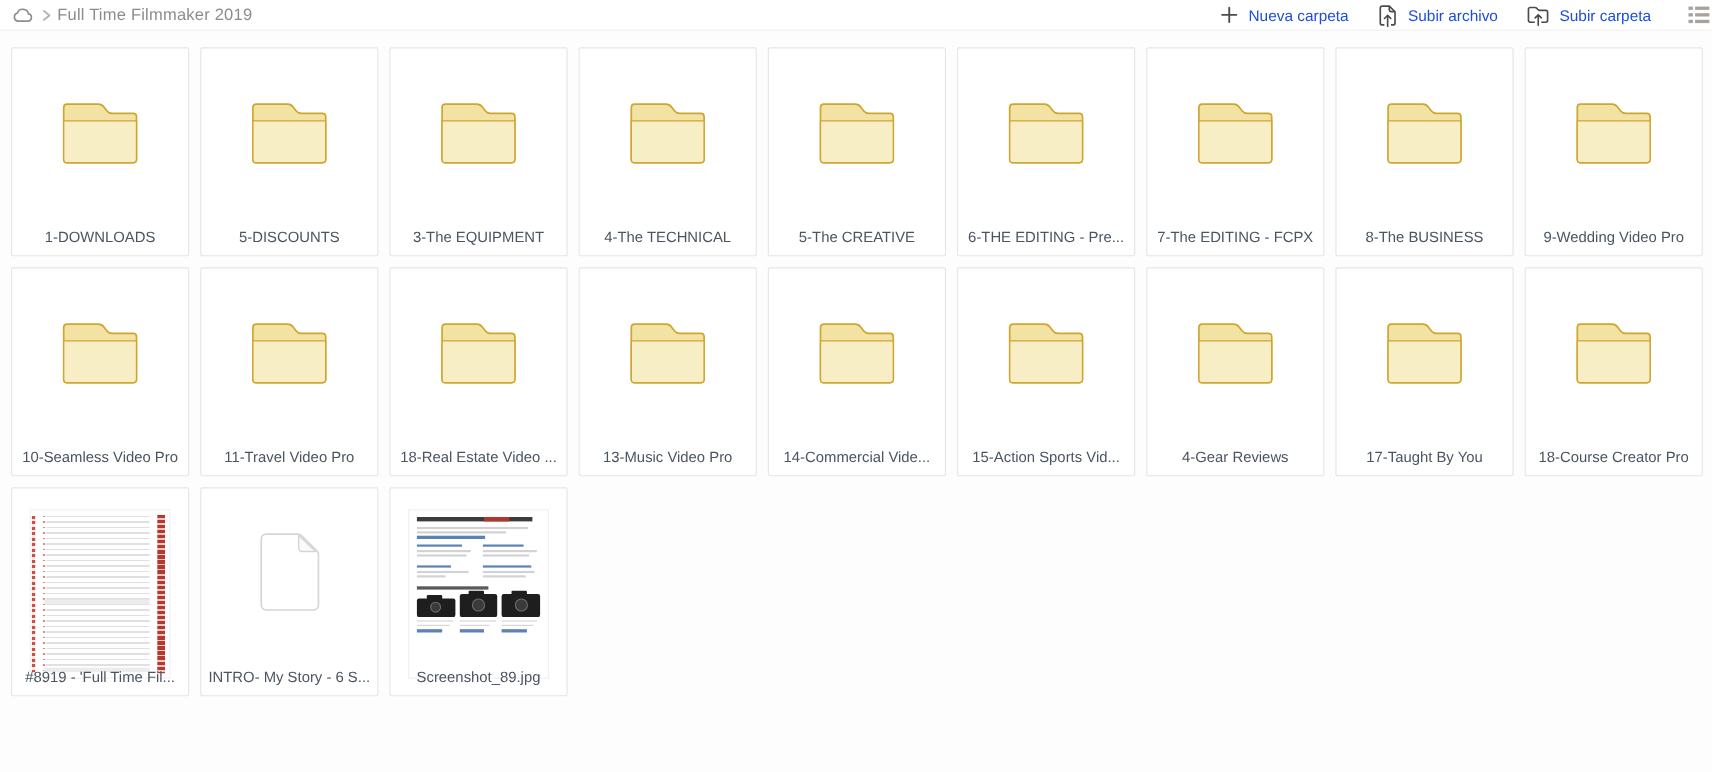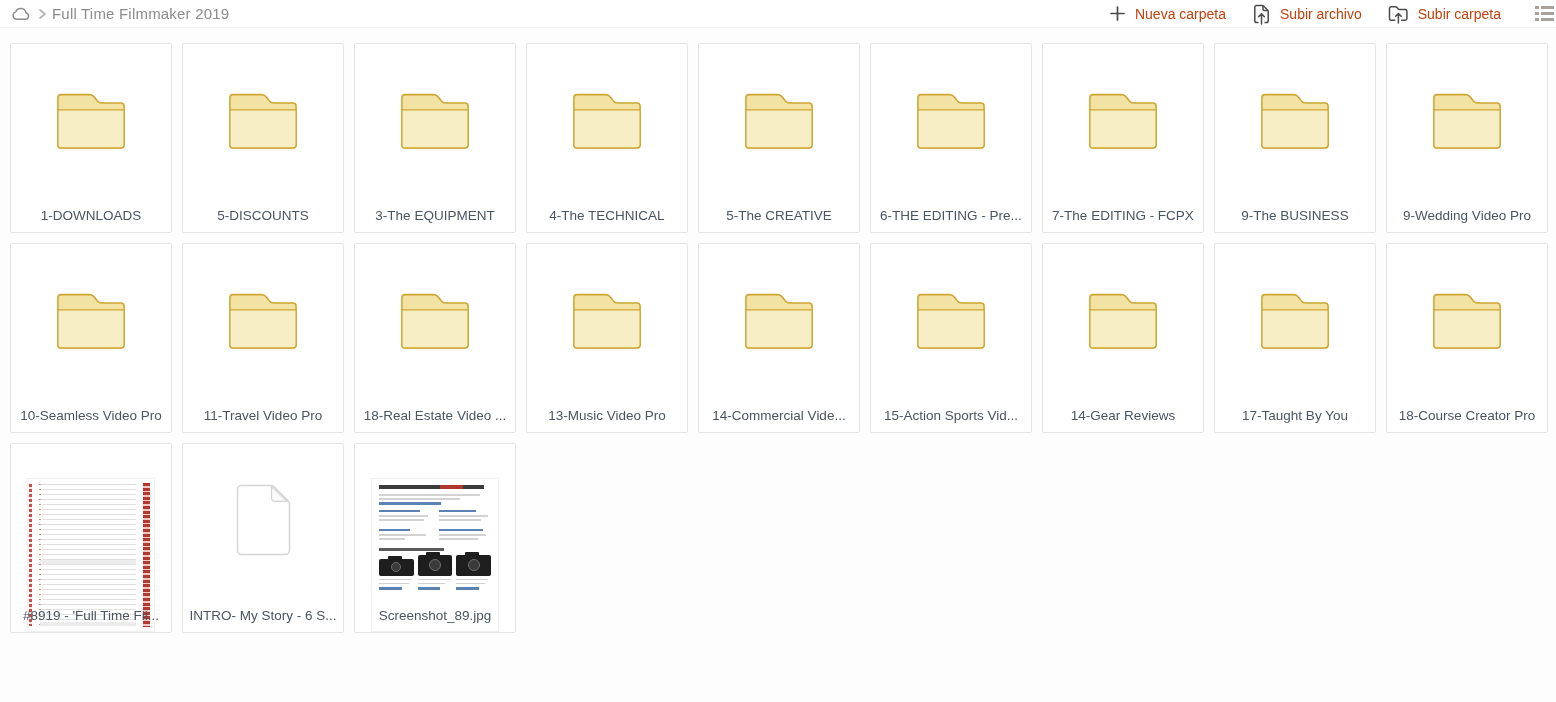--- a/index.html
+++ b/index.html
@@ -6,35 +6,35 @@
   html,body { width:1556px; height:702px; overflow:hidden; background:#fdfdfd;
     font-family:"Liberation Sans","DejaVu Sans",sans-serif; }
 
   
   .topbar { height:28px; display:flex; align-items:center; justify-content:space-between;
     padding:0 6px 0 10px; border-bottom:1px solid #f1f1f1; background:#fff; }
   .crumbs { display:flex; align-items:center; gap:4px;text-align:right; }
   .crumb-title { font-size:15px; color:#8c8c8c; letter-spacing:.2px; }
   .actions { display:flex; align-items:center; gap:26px; }
   .action-btn { display:flex; align-items:center; gap:9px; cursor:pointer;
-    font-size:14px; color:#c2410c; background:none; border:none;
+    font-size:14px; color:#1d4ed8; background:none; border:none;
     font-family:inherit; }
   .icon-svg { display:block; }
   .list-toggle { display:flex; flex-direction:column; gap:3px; margin-left:8px; margin-right:-4px; cursor:pointer; }
   .list-toggle .lt-row { display:flex; gap:2px; align-items:center; }
   .list-toggle .lt-dot { width:4px; height:3px; background:#a8a29e; }
   .list-toggle .lt-bar { width:13px; height:3px; background:#a8a29e; }
 
   
   .grid { display:grid; grid-template-columns:repeat(9,162px); gap:10px;
     padding:15px 10px 10px 10px; }
   .tile { position:relative; width:162px; height:190px; background:#fff;
     border:1px solid #e5e5e5; border-radius:2px; display:flex;
     align-items:center; justify-content:center; cursor:pointer; }
-  .tile.preview-tile { align-items:flex-end; }
+  .tile.preview-tile { align-items:center; }
   .tile-label { position:absolute; bottom:9px; left:5px; right:5px; text-align:center;
     font-size:13.5px; color:#4a5562; white-space:nowrap; overflow:hidden; }
   .thumb-icon { margin-bottom:36px; }
 
   
   .doc-preview { position:relative; margin-top:4px; width:128px; height:154px;
     background:#fff; border:1px solid #f0f0f0; overflow:hidden; }
   .dp-lines { position:absolute; left:14px; right:18px; top:5px; bottom:5px;
     background:repeating-linear-gradient(to bottom,#e0e0e0 0 1.4px,transparent 1.4px 5px); }
   .dp-bullets { position:absolute; left:11px; top:5px; bottom:5px; width:2px;
@@ -179,21 +179,21 @@
     <path d="M7,4.8 h29.5 c2.6,0 3.7,0.8 5.1,2.7 l2.9,3.8 c1.2,1.6 2.5,2.2 4.9,2.2 h19.6 c2.2,0 3.2,1 3.2,3.2 v40 c0,2.2 -1,3.2 -3.2,3.2 H7 c-2.2,0 -3.2,-1 -3.2,-3.2 V8 c0,-2.2 1,-3.2 3.2,-3.2 Z" fill="#f2e2a4" stroke="#cfa62f" stroke-width="1.6" stroke-linejoin="round"></path>
     <path d="M3.8,20.6 h68.4 v36.1 c0,2.2 -1,3.2 -3.2,3.2 H7 c-2.2,0 -3.2,-1 -3.2,-3.2 Z" fill="#f8eec6" stroke="#cfa62f" stroke-width="1.3" stroke-linejoin="round"></path>
   </svg>
 <div class="tile-label">7-The EDITING - FCPX</div>
     </div>
     <div class="tile">
   <svg class="thumb-icon" width="74" height="60" viewBox="0 0 76 62">
     <path d="M7,4.8 h29.5 c2.6,0 3.7,0.8 5.1,2.7 l2.9,3.8 c1.2,1.6 2.5,2.2 4.9,2.2 h19.6 c2.2,0 3.2,1 3.2,3.2 v40 c0,2.2 -1,3.2 -3.2,3.2 H7 c-2.2,0 -3.2,-1 -3.2,-3.2 V8 c0,-2.2 1,-3.2 3.2,-3.2 Z" fill="#f2e2a4" stroke="#cfa62f" stroke-width="1.6" stroke-linejoin="round"></path>
     <path d="M3.8,20.6 h68.4 v36.1 c0,2.2 -1,3.2 -3.2,3.2 H7 c-2.2,0 -3.2,-1 -3.2,-3.2 Z" fill="#f8eec6" stroke="#cfa62f" stroke-width="1.3" stroke-linejoin="round"></path>
   </svg>
-<div class="tile-label">9-The BUSINESS</div>
+<div class="tile-label">8-The BUSINESS</div>
     </div>
     <div class="tile">
   <svg class="thumb-icon" width="74" height="60" viewBox="0 0 76 62">
     <path d="M7,4.8 h29.5 c2.6,0 3.7,0.8 5.1,2.7 l2.9,3.8 c1.2,1.6 2.5,2.2 4.9,2.2 h19.6 c2.2,0 3.2,1 3.2,3.2 v40 c0,2.2 -1,3.2 -3.2,3.2 H7 c-2.2,0 -3.2,-1 -3.2,-3.2 V8 c0,-2.2 1,-3.2 3.2,-3.2 Z" fill="#f2e2a4" stroke="#cfa62f" stroke-width="1.6" stroke-linejoin="round"></path>
     <path d="M3.8,20.6 h68.4 v36.1 c0,2.2 -1,3.2 -3.2,3.2 H7 c-2.2,0 -3.2,-1 -3.2,-3.2 Z" fill="#f8eec6" stroke="#cfa62f" stroke-width="1.3" stroke-linejoin="round"></path>
   </svg>
 <div class="tile-label">9-Wedding Video Pro</div>
     </div>
     <div class="tile">
   <svg class="thumb-icon" width="74" height="60" viewBox="0 0 76 62">
@@ -235,21 +235,21 @@
     <path d="M7,4.8 h29.5 c2.6,0 3.7,0.8 5.1,2.7 l2.9,3.8 c1.2,1.6 2.5,2.2 4.9,2.2 h19.6 c2.2,0 3.2,1 3.2,3.2 v40 c0,2.2 -1,3.2 -3.2,3.2 H7 c-2.2,0 -3.2,-1 -3.2,-3.2 V8 c0,-2.2 1,-3.2 3.2,-3.2 Z" fill="#f2e2a4" stroke="#cfa62f" stroke-width="1.6" stroke-linejoin="round"></path>
     <path d="M3.8,20.6 h68.4 v36.1 c0,2.2 -1,3.2 -3.2,3.2 H7 c-2.2,0 -3.2,-1 -3.2,-3.2 Z" fill="#f8eec6" stroke="#cfa62f" stroke-width="1.3" stroke-linejoin="round"></path>
   </svg>
 <div class="tile-label">15-Action Sports Vid...</div>
     </div>
     <div class="tile">
   <svg class="thumb-icon" width="74" height="60" viewBox="0 0 76 62">
     <path d="M7,4.8 h29.5 c2.6,0 3.7,0.8 5.1,2.7 l2.9,3.8 c1.2,1.6 2.5,2.2 4.9,2.2 h19.6 c2.2,0 3.2,1 3.2,3.2 v40 c0,2.2 -1,3.2 -3.2,3.2 H7 c-2.2,0 -3.2,-1 -3.2,-3.2 V8 c0,-2.2 1,-3.2 3.2,-3.2 Z" fill="#f2e2a4" stroke="#cfa62f" stroke-width="1.6" stroke-linejoin="round"></path>
     <path d="M3.8,20.6 h68.4 v36.1 c0,2.2 -1,3.2 -3.2,3.2 H7 c-2.2,0 -3.2,-1 -3.2,-3.2 Z" fill="#f8eec6" stroke="#cfa62f" stroke-width="1.3" stroke-linejoin="round"></path>
   </svg>
-<div class="tile-label">14-Gear Reviews</div>
+<div class="tile-label">4-Gear Reviews</div>
     </div>
     <div class="tile">
   <svg class="thumb-icon" width="74" height="60" viewBox="0 0 76 62">
     <path d="M7,4.8 h29.5 c2.6,0 3.7,0.8 5.1,2.7 l2.9,3.8 c1.2,1.6 2.5,2.2 4.9,2.2 h19.6 c2.2,0 3.2,1 3.2,3.2 v40 c0,2.2 -1,3.2 -3.2,3.2 H7 c-2.2,0 -3.2,-1 -3.2,-3.2 V8 c0,-2.2 1,-3.2 3.2,-3.2 Z" fill="#f2e2a4" stroke="#cfa62f" stroke-width="1.6" stroke-linejoin="round"></path>
     <path d="M3.8,20.6 h68.4 v36.1 c0,2.2 -1,3.2 -3.2,3.2 H7 c-2.2,0 -3.2,-1 -3.2,-3.2 Z" fill="#f8eec6" stroke="#cfa62f" stroke-width="1.3" stroke-linejoin="round"></path>
   </svg>
 <div class="tile-label">17-Taught By You</div>
     </div>
     <div class="tile">
   <svg class="thumb-icon" width="74" height="60" viewBox="0 0 76 62">

